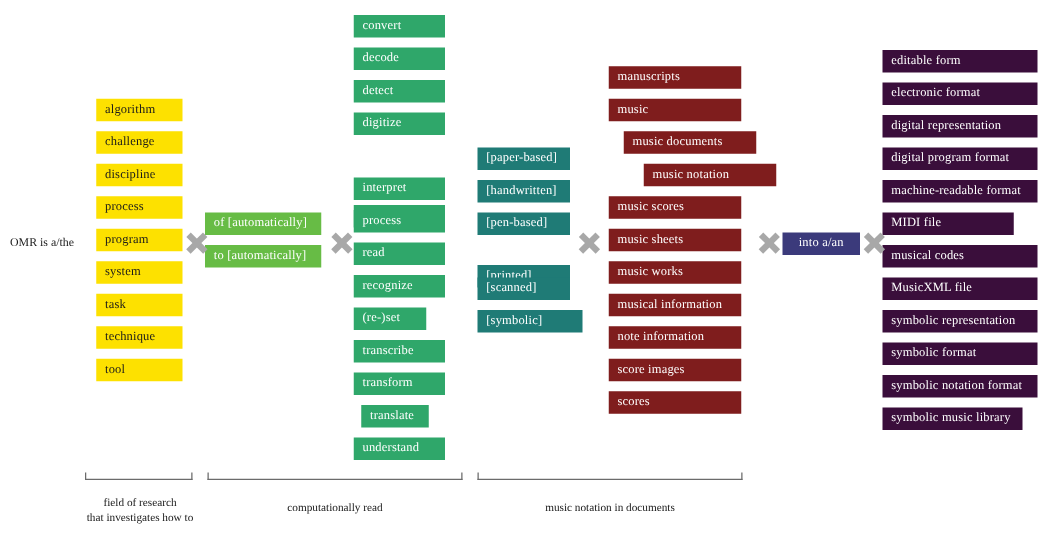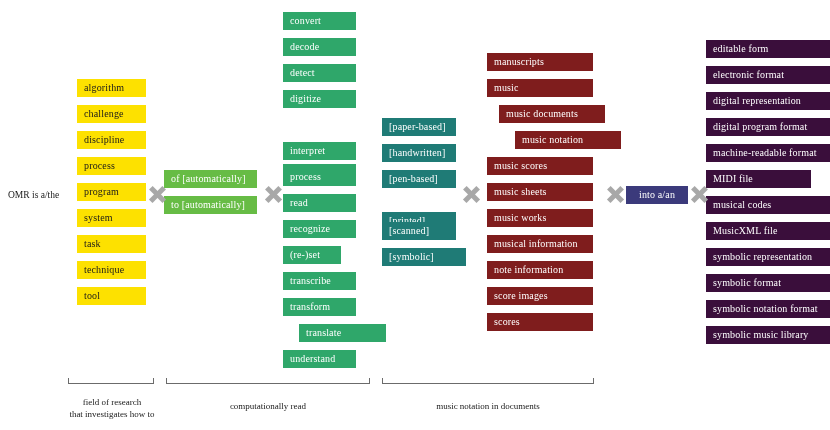--- a/index.html
+++ b/index.html
@@ -93,21 +93,21 @@
         <div class="box green" style="left: 283px; top: 64px; width: 73px;">detect</div>
         <div class="box green" style="left: 283px; top: 90px; width: 73px;">digitize</div>
         <div class="box green" style="left: 283px; top: 116px; width: 73px; margin-top: 48px;">extract</div>
         <div class="box green" style="left: 283px; top: 142px; width: 73px;">interpret</div>
         <div class="box green" style="left: 283px; top: 168px; width: 73px;">process</div>
         <div class="box green" style="left: 283px; top: 194px; width: 73px;">read</div>
         <div class="box green" style="left: 283px; top: 220px; width: 73px;">recognize</div>
         <div class="box green" style="left: 283px; top: 246px; width: 58px;">(re-)set</div>
         <div class="box green" style="left: 283px; top: 272px; width: 73px;">transcribe</div>
         <div class="box green" style="left: 283px; top: 298px; width: 73px;">transform</div>
-        <div class="box green" style="left: 299px; top: 324px; width: 87px;">translate</div>
+        <div class="box green" style="left: 289px; top: 324px; width: 54px;">translate</div>
         <div class="box green" style="left: 283px; top: 350px; width: 73px;">understand</div>
       </div>
       <div class="col">
         <div class="box teal" style="left: 382px; top: 118px; width: 74px;">[paper-based]</div>
         <div class="box teal" style="left: 382px; top: 144px; width: 74px;">[handwritten]</div>
         <div class="box teal" style="left: 382px; top: 170px; width: 74px;">[pen-based]</div>
         <div class="box teal" style="left: 382px; top: 196px; width: 74px; margin-top: 16px;">[printed]</div>
         <div class="box teal" style="left: 382px; top: 222px; width: 74px;">[scanned]</div>
         <div class="box teal" style="left: 382px; top: 248px; width: 84px;">[symbolic]</div>
       </div>
@@ -132,21 +132,21 @@
         <div class="box purple" style="left: 706px; top: 66px; width: 124px;">electronic format</div>
         <div class="box purple" style="left: 706px; top: 92px; width: 124px;">digital representation</div>
         <div class="box purple" style="left: 706px; top: 118px; width: 124px;">digital program format</div>
         <div class="box purple" style="left: 706px; top: 144px; width: 124px;">machine-readable format</div>
         <div class="box purple" style="left: 706px; top: 170px; width: 105px; font-family: Liberation Serif, serif;">MIDI file</div>
         <div class="box purple" style="left: 706px; top: 196px; width: 124px;">musical codes</div>
         <div class="box purple" style="left: 706px; top: 222px; width: 124px;">MusicXML file</div>
         <div class="box purple" style="left: 706px; top: 248px; width: 124px;">symbolic representation</div>
         <div class="box purple" style="left: 706px; top: 274px; width: 124px;">symbolic format</div>
         <div class="box purple" style="left: 706px; top: 300px; width: 124px;">symbolic notation format</div>
-        <div class="box purple" style="left: 706px; top: 326px; width: 124px;">symbolic music library</div>
+        <div class="box purple" style="left: 706px; top: 326px; width: 112px;">symbolic music library</div>
       </div>
     </div>
   <div id="seps">
       <div class="xmark" style="left: 146px; top: 184px;">
         <i class="a"></i>
         <i class="b"></i>
       </div>
       <div class="xmark" style="left: 262px; top: 184px;">
         <i class="a"></i>
         <i class="b"></i>

